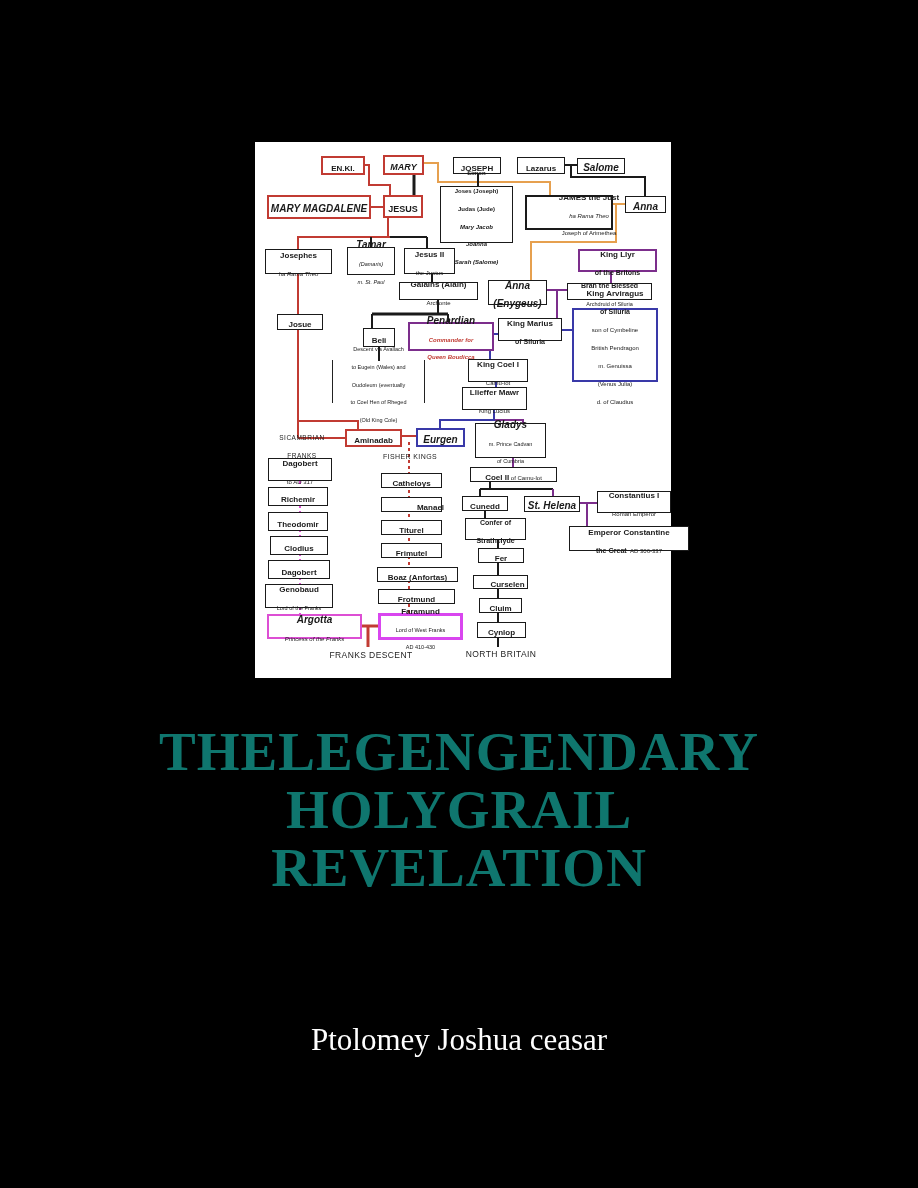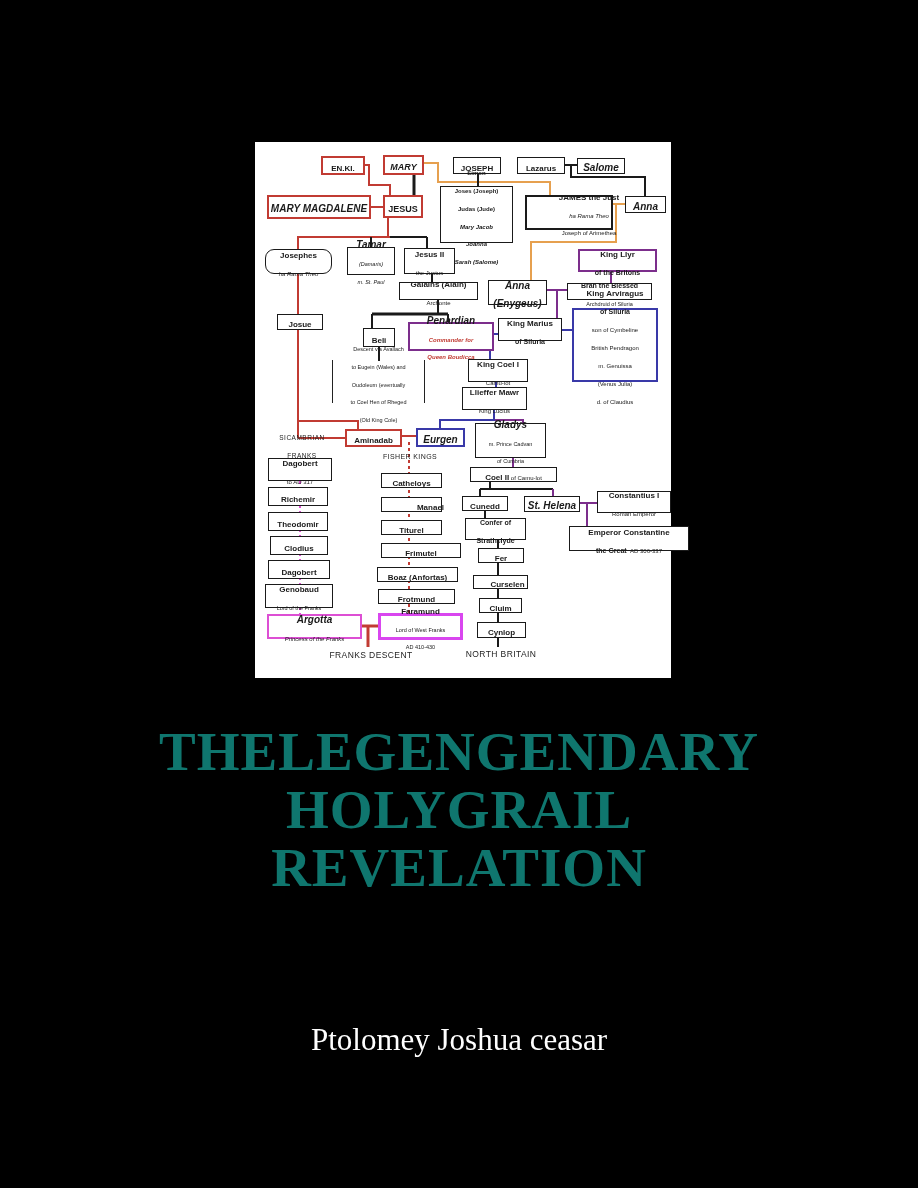--- a/index.html
+++ b/index.html
@@ -123,21 +123,21 @@
         <span class="line"><span class="s-bi6">Sarah (Salome)</span></span>
       </div>
       <div class="node b-black2" style="left: 270px; top: 53px; width: 88px; height: 35px; padding-left: 40px;">
         <span class="line"><span class="s-b8">JAMES the Just</span></span>
         <span class="line"><span class="s-i6">ha Rama Theo</span></span>
         <span class="line"><span class="s-r6">Joseph of Arimethea</span></span>
       </div>
       <div class="node b-black1" style="left: 370px; top: 54px; width: 41px; height: 17px;">
         <span class="line"><span class="s-bi8">Anna</span></span>
       </div>
-      <div class="node b-black1" style="left: 10px; top: 107px; width: 67px; height: 25px; border-radius: 9px;">
+      <div class="node b-black1" style="left: 10px; top: 107px; width: 67px; height: 25px;">
         <span class="line"><span class="s-b8">Josephes</span></span>
         <span class="line"><span class="s-i6">ha Rama Theo</span></span>
       </div>
       <div class="node b-black1" style="left: 92px; top: 105px; width: 48px; height: 28px;">
         <span class="line"><span class="s-bi8">Tamar</span></span>
         <span class="line"><span class="s-i55">(Damaris)</span></span>
         <span class="line"><span class="s-i55">m. St. Paul</span></span>
       </div>
       <div class="node b-black1" style="left: 149px; top: 106px; width: 51px; height: 26px;">
         <span class="line"><span class="s-b8">Jesus II</span></span>
@@ -242,21 +242,21 @@
       </div>
       <div class="node b-black1" style="left: 126px; top: 331px; width: 61px; height: 15px;">
         <span class="line"><span class="s-b8">Catheloys</span></span>
       </div>
       <div class="node b-black1" style="left: 126px; top: 355px; width: 61px; height: 15px; padding-left: 38px;">
         <span class="line"><span class="s-b8">Manael</span></span>
       </div>
       <div class="node b-black1" style="left: 126px; top: 378px; width: 61px; height: 15px;">
         <span class="line"><span class="s-b8">Titurel</span></span>
       </div>
-      <div class="node b-black1" style="left: 126px; top: 401px; width: 80px; height: 15px;">
+      <div class="node b-black1" style="left: 126px; top: 401px; width: 61px; height: 15px;">
         <span class="line"><span class="s-b8">Frimutel</span></span>
       </div>
       <div class="node b-black1" style="left: 122px; top: 425px; width: 81px; height: 15px;">
         <span class="line"><span class="s-b8">Boaz (Anfortas)</span></span>
       </div>
       <div class="node b-black1" style="left: 123px; top: 447px; width: 77px; height: 15px;">
         <span class="line"><span class="s-b8">Frotmund</span></span>
       </div>
       <div class="node b-red3" style="left: 123px; top: 471px; width: 85px; height: 27px;">
         <span class="line"><span class="s-b8">Faramund</span></span>

